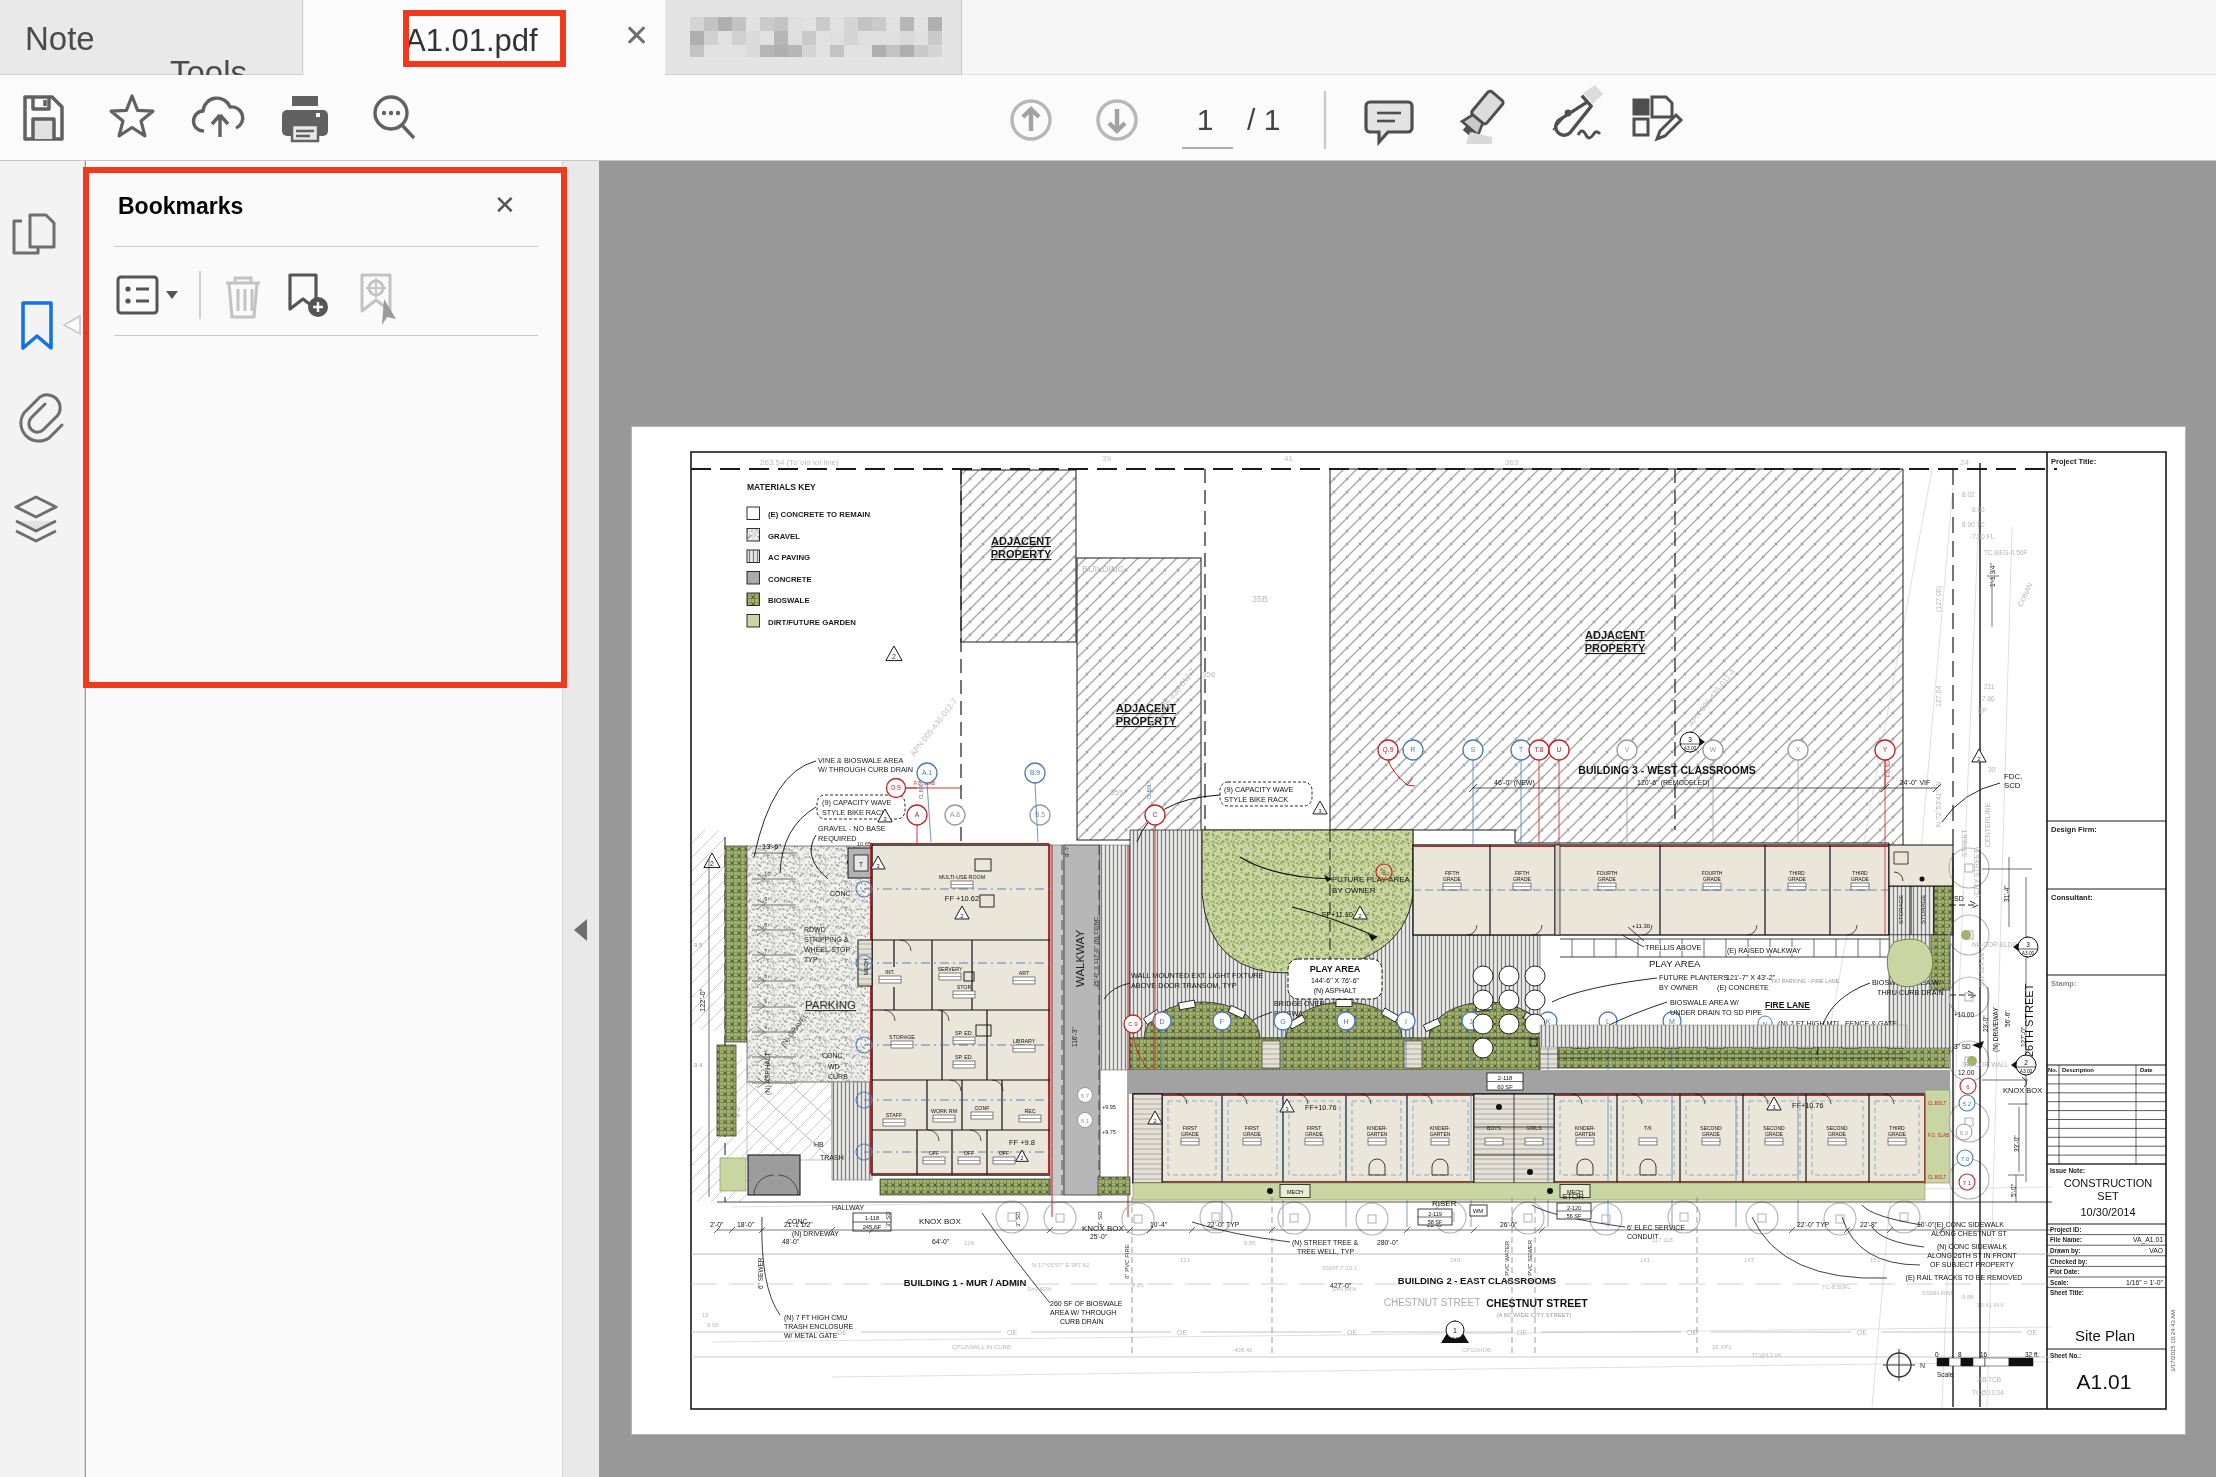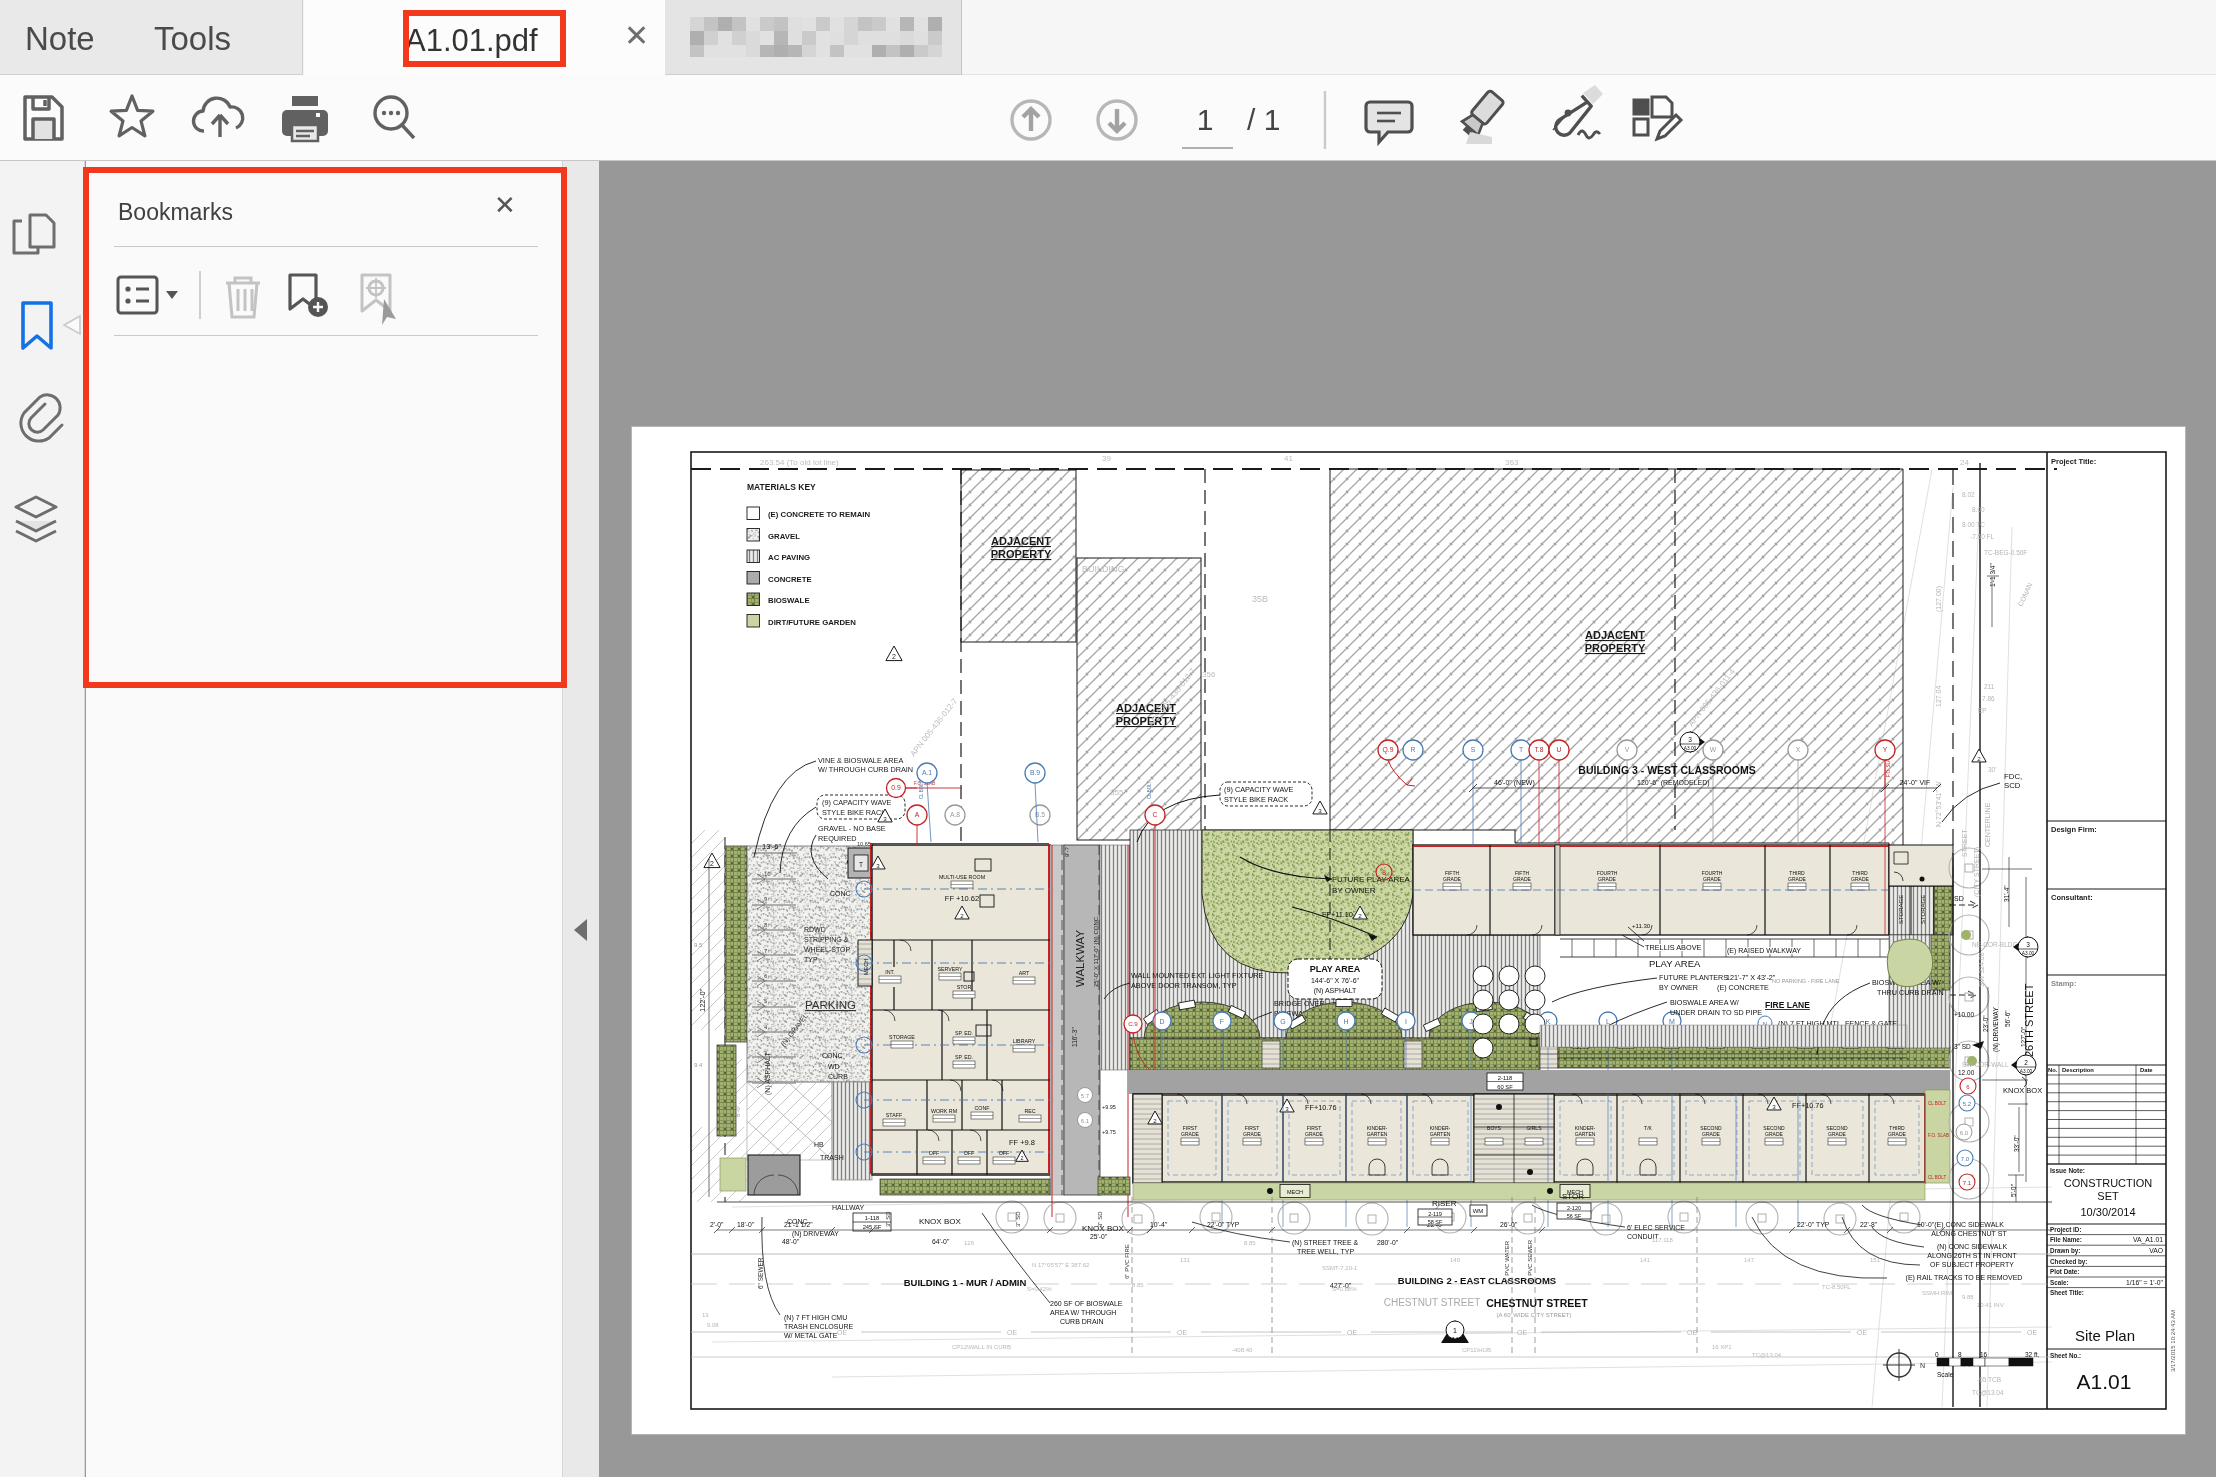--- a/index.html
+++ b/index.html
@@ -19,35 +19,35 @@
   #closex { position:absolute; left:624px; top:18px; font-size:30px; color:#6e6e6e; }
   #toolbar { position:absolute; left:0; top:75px; width:2216px; height:86px; background:#fbfbfb;
     border-bottom:1px solid #c6c6c6; }
   #sidebar { position:absolute; left:0; top:161px; width:85px; height:1316px; background:#f3f3f3;
     border-right:1px solid #d9d9d9; }
   #panel { position:absolute; left:86px; top:161px; width:476px; height:1316px; background:#fafafa; }
   #splitter { position:absolute; left:562px; top:161px; width:37px; height:1316px; background:#e9e9e9;
     border-left:1px solid #d5d5d5; }
   #collapsearrow { position:absolute; left:574px; top:919px; width:0; height:0;
     border-top:11px solid transparent; border-bottom:11px solid transparent; border-right:13px solid #6e6e6e; }
-  #ptitle { position:absolute; left:118px; top:199px; font-size:23px; color:#404040; }
+  #ptitle { position:absolute; left:118px; top:193px; font-size:23px; color:#000000;font-weight:bold; }
   #pclose { position:absolute; left:494px; top:190px; font-size:26px; color:#555; }
   .pline { position:absolute; background:#c9c9c9; height:1px; }
   #redpanel { position:absolute; left:83px; top:167px; width:484px; height:521px; border:6px solid #f2391e; }
   #content { position:absolute; left:599px; top:161px; width:1617px; height:1316px; background:#989898; }
   #page { position:absolute; left:632px; top:427px; width:1553px; height:1007px; background:#ffffff;
     box-shadow:0 0 0 1px #b5b5b5; }
   svg text { font-family:"Liberation Sans", sans-serif; }
 </style>
 </head>
 <body>
 <div id="tabbar"></div>
 <div id="tabgray"></div>
 <div class="tabtxt" style="left:25px;">Note</div>
-<div class="tabtxt" style="left:154px;">Tools</div>
+<div class="tabtxt" style="left:170px;margin-top:34px;">Tools</div>
 <div id="activetab"></div>
 <div id="fname">A1.01.pdf</div>
 <div id="redtab"></div>
 <div id="closex">✕</div>
 <div id="tab2">
     <div style="position:absolute;left:25px;top:17px;width:253px;height:40px;overflow:hidden;"><svg width="253" height="40" viewBox="0 0 253 40">
 <rect x="0" y="0" width="14" height="14" fill="#d2d2d2" opacity="0.85"></rect>
 <rect x="0" y="14" width="14" height="14" fill="#a6a6a6" opacity="0.85"></rect>
 <rect x="0" y="28" width="14" height="14" fill="#bdbdbd" opacity="0.85"></rect>
 <rect x="14" y="0" width="14" height="14" fill="#bdbdbd" opacity="0.85"></rect>

